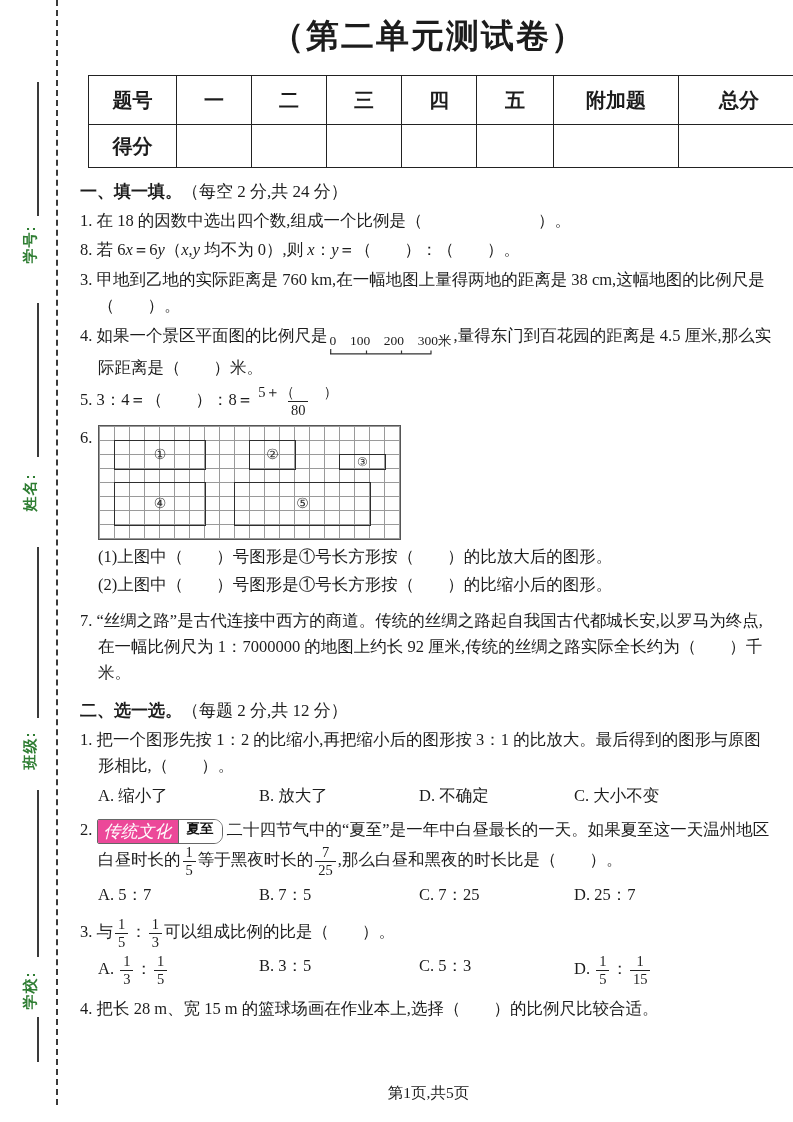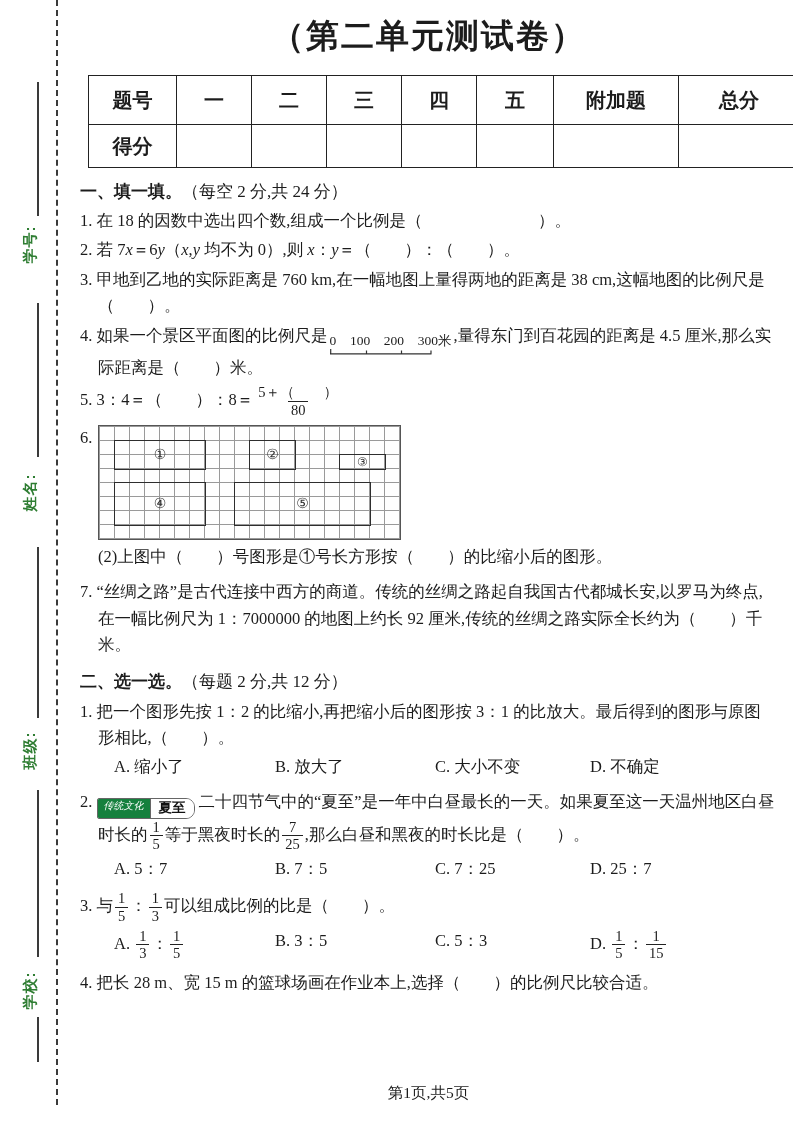--- a/index.html
+++ b/index.html
@@ -56,26 +56,26 @@
        repeating-linear-gradient(to bottom,#9a9a9a 0 1px,transparent 1px 14px);}
   .rect{position:absolute;border:1.5px solid #2e2e2e;display:flex;align-items:center;
         justify-content:center;font-size:14px;color:#333;background:transparent;line-height:1;}
   .rect.r1{left:15px;top:14px;width:90px;height:28px;}
   .rect.r2{left:150px;top:14px;width:45px;height:28px;}
   .rect.r3{left:240px;top:28px;width:45px;height:14px;font-size:12px;}
   .rect.r4{left:15px;top:56px;width:90px;height:42px;}
   .rect.r5{left:135px;top:56px;width:135px;height:42px;}
   
   .opts{display:grid;grid-template-columns:161px 160px 155px 1fr;padding-left:18px;margin:2px 0 8px;}
-  .opts .opt{white-space:nowrap;margin-left:16px;}
+  .opts .opt{white-space:nowrap;}
   
   .badge{display:inline-flex;align-items:stretch;vertical-align:-2px;border:1px solid #666;
          border-radius:2px 9px 9px 2px;overflow:hidden;line-height:1.25;text-indent:0;margin-right:4px;
          font-family:"Liberation Sans","DejaVu Sans",sans-serif;}
-  .badge .b1{background:#15803d;color:#fff;font-style:italic;font-size:10px;padding:1px 6px;}
+  .badge .b1{background:#ec4899;color:#fff;font-style:italic;font-size:17px;padding:1px 6px;}
   .badge .b2{background:#fff;color:#111;font-weight:bold;font-size:13.5px;padding:1px 8px;
              border-left:1px solid #666;}
   .footer{position:absolute;left:80px;width:697px;bottom:18px;text-align:center;font-size:15.5px;}
   .gap-q{margin-top:9px;}
 </style>
 </head>
 <body>
 
 <div class="page">
 
@@ -120,21 +120,21 @@
       </tr>
     </tbody>
       </table>
 
     <div class="sec-head">
       <span class="sh-b">一、填一填。</span><span>（每空 2 分,共 24 分）</span>
     </div>
 
     <div class="q"><span>1. 在 18 的因数中选出四个数,组成一个比例是（　　　　　　　）。</span></div>
 
-    <div class="q"><span>2. 若 7</span><span class="ital">x</span><span>＝6</span><span class="ital">y</span><span>（</span><span class="ital">x</span><span>,</span><span class="ital">y</span><span> 均不为 0）,则 </span><span class="ital">x</span><span>：</span><span class="ital">y</span><span>＝（　　）：（　　）。</span></div>
+    <div class="q"><span>8. 若 6</span><span class="ital">x</span><span>＝6</span><span class="ital">y</span><span>（</span><span class="ital">x</span><span>,</span><span class="ital">y</span><span> 均不为 0）,则 </span><span class="ital">x</span><span>：</span><span class="ital">y</span><span>＝（　　）：（　　）。</span></div>
 
     <div class="q"><span>3. 甲地到乙地的实际距离是 760 km,在一幅地图上量得两地的距离是 38 cm,这幅地图的比例尺是（　　）。</span></div>
 
     <div class="q"><span>4. 如果一个景区平面图的比例尺是</span><span class="scalebar"><span class="sb-nums">
             <span>0</span>
             <span>100</span>
             <span>200</span>
             <span>300米</span>
           </span><svg class="sb-line" width="108" height="7" viewBox="0 0 108 7">
             <path d="M0.7,1 L0.7,6 M36.5,2.5 L36.5,6 M71.5,2.5 L71.5,6 M101,2.5 L101,6 M0,5.8 L101.5,5.8" stroke="#333" stroke-width="1.2" fill="none"></path>
@@ -148,34 +148,35 @@
     <div class="fig">
       <div class="fig-no">6.</div>
       <div class="ggrid">
         <div class="rect r1">①</div>
         <div class="rect r2">②</div>
         <div class="rect r3">③</div>
         <div class="rect r4">④</div>
         <div class="rect r5">⑤</div>
       </div>
     </div>
+    <div class="q-cont">(1)上图中（　　）号图形是①号长方形按（　　）的比放大后的图形。</div>
     <div class="q-cont">(2)上图中（　　）号图形是①号长方形按（　　）的比缩小后的图形。</div>
 
     <div class="q gap-q"><span>7. “丝绸之路”是古代连接中西方的商道。传统的丝绸之路起自我国古代都城长安,以罗马为终点,在一幅比例尺为 1：7000000 的地图上约长 92 厘米,传统的丝绸之路实际全长约为（　　）千米。</span></div>
 
     <div class="sec-head">
       <span class="sh-b">二、选一选。</span><span>（每题 2 分,共 12 分）</span>
     </div>
 
     <div class="q"><span>1. 把一个图形先按 1：2 的比缩小,再把缩小后的图形按 3：1 的比放大。最后得到的图形与原图形相比,（　　）。</span></div>
     <div class="opts">
       <span class="opt">A. 缩小了</span>
       <span class="opt">B. 放大了</span>
+      <span class="opt">D. 不确定</span>
       <span class="opt">C. 大小不变</span>
-      <span class="opt">D. 不确定</span>
     </div>
 
     <div class="q"><span>2.</span> <span class="badge">
           <span class="b1">传统文化</span>
           <span class="b2">夏至</span>
         </span><span>二十四节气中的“夏至”是一年中白昼最长的一天。如果夏至这一天温州地区白昼时长的</span><span class="frac">
           <span class="num">1</span>
           <span class="den">5</span>
         </span><span>等于黑夜时长的</span><span class="frac">
           <span class="num">7</span>

